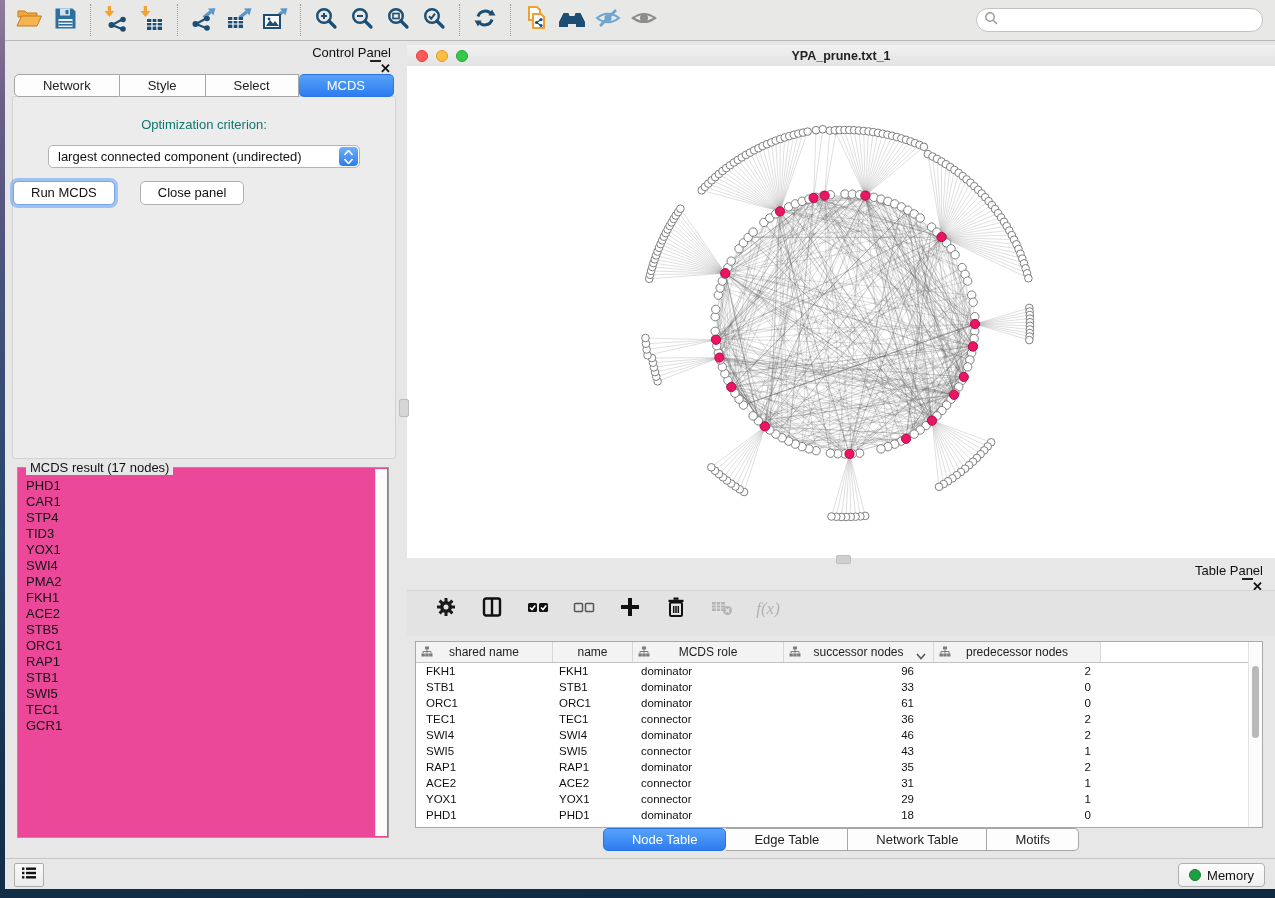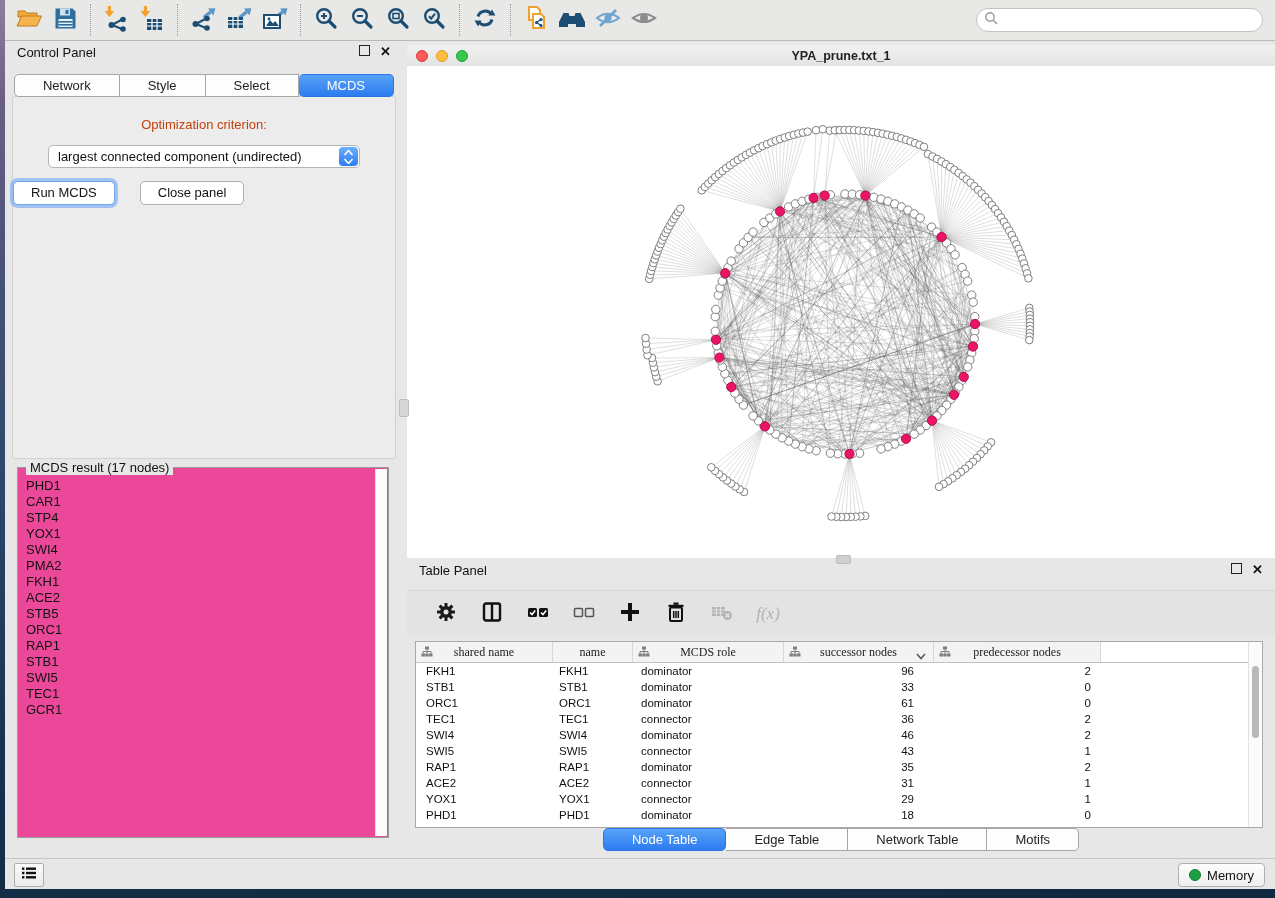--- a/index.html
+++ b/index.html
@@ -12,34 +12,34 @@
   .toolbar{position:absolute;left:0;top:0;right:0;height:41px;background:#e8e8e6;
     border-bottom:1px solid #b9b9b9;display:flex;align-items:center;padding-left:6px;box-sizing:border-box;}
   .tool-btn{width:36px;height:34px;display:flex;align-items:center;justify-content:center;flex:0 0 auto;}
   .tool-sep{width:0;height:32px;border-left:1px dotted #9a9a9a;margin:0 7px;flex:0 0 auto;}
   .search-box{margin-left:auto;margin-right:12px;width:278px;height:22px;border:1px solid #c3c3c3;
     border-radius:12px;background:#fff;display:flex;align-items:center;padding-left:7px;}
   .search-box input{border:none;outline:none;flex:1;font-size:12px;background:transparent;margin-left:5px;}
 
   
   .control-panel{position:absolute;left:0;top:45px;width:398px;bottom:30px;}
-  .panel-header{height:24px;display:flex;align-items:flex-start;padding:0 12px;font-size:13px;color:#111;}
+  .panel-header{height:24px;display:flex;align-items:flex-end;padding:0 12px;font-size:13px;color:#111;flex-direction:column;}
   .panel-header .spacer{flex:1;}
   .float-box{width:9px;height:9px;border:1.5px solid #222;margin-right:10px;}
   .close-x{font-size:13px;font-weight:bold;color:#111;line-height:1;}
   .seg-bar{display:flex;justify-content:center;position:relative;z-index:2;}
   .seg{border:1px solid #a6a6a6;border-left-width:0;background:#fdfdfd;font-size:13px;color:#222;
     padding:3px 28px;line-height:15px;}
   .seg:first-child{border-left-width:1px;border-radius:5px 0 0 5px;}
   .seg:last-child{border-radius:0 5px 5px 0;}
   .seg.active{background:linear-gradient(#58a2f8,#2c7cf0);color:#fff;border-color:#2c74e0;border-radius:5px;}
   .cp-tabs{margin-top:5px;}
   .inner-panel{position:absolute;left:7px;right:7px;top:51px;height:361px;background:#ececec;
     border:1px solid #d2d2d2;border-radius:3px;}
-  .opt-label{text-align:center;font-size:13px;color:#c2410c;margin-top:20px;}
+  .opt-label{text-align:center;font-size:13px;color:#0f766e;margin-top:20px;}
   .select-box{position:relative;margin:13px auto 0;width:312px;height:23px;background:#fff;
     border:1px solid #b4b4b4;border-radius:5px;box-sizing:border-box;display:flex;align-items:center;
     font-size:13px;color:#111;padding-left:9px;}
   .select-stepper{position:absolute;right:1px;top:1px;bottom:1px;width:19px;border-radius:4px;
     background:linear-gradient(#6cb0fc,#2d7bf0);display:flex;flex-direction:column;align-items:center;justify-content:center;gap:2px;}
   .btn-row{display:flex;justify-content:flex-start;gap:25px;margin-top:13px;}
   .btn{background:#fff;border:1px solid #b0b0b0;border-radius:5px;font-size:13px;color:#111;
     padding:3px 17px;line-height:16px;}
   .btn.focused{box-shadow:0 0 0 3px rgba(110,165,245,.6);border-color:#74a7ea;}
   .mcds-result{position:absolute;left:12px;width:372px;top:422px;height:371px;border:1px solid #9b9b9b;
@@ -60,28 +60,28 @@
   .net-title{position:absolute;left:0;right:0;text-align:center;font-size:12.5px;font-weight:600;color:#222;}
   .net-canvas{position:absolute;left:0;right:0;top:21px;bottom:0;background:#fff;}
   .v-split-handle{position:absolute;left:394px;top:399px;width:8px;height:16px;background:#d6d6d6;
     border:1px solid #bdbdbd;border-radius:2px;}
   .h-split-handle{position:absolute;left:831px;top:555px;width:13px;height:7px;background:#cfcfcf;
     border:1px solid #bdbdbd;border-radius:2px;}
 
   
   .table-panel{position:absolute;left:402px;top:563px;right:0;height:295px;}
   .tp-toolbar{position:absolute;left:0;right:0;top:27px;height:45px;background:#e3e3e3;
-    border-top:1px solid #d5d5d5;display:flex;align-items:center;padding-left:20px;gap:8px;}
+    border-top:1px solid #d5d5d5;display:flex;align-items:flex-start;padding-left:20px;gap:8px;}
   .tp-tool{width:38px;height:36px;display:flex;align-items:center;justify-content:center;flex:0 0 auto;}
   .fx{font-family:"Liberation Serif",serif;font-style:italic;color:#b2b2b2;font-size:17px;}
   .tp-table{position:absolute;left:8px;right:12px;top:78px;height:187px;background:#fff;
     border:1px solid #a9a9a9;box-sizing:border-box;overflow:hidden;}
   .t-head{display:flex;height:20px;border-bottom:1px solid #c2c2c2;font-size:12px;color:#222;}
   .t-hcell{position:relative;display:flex;align-items:center;justify-content:center;
-    background:#f3f3f3;border-right:1px solid #d8d8d8;box-sizing:border-box;font-family:Liberation Serif, serif;}
+    background:#f3f3f3;border-right:1px solid #d8d8d8;box-sizing:border-box;}
   .t-hcell .h-icon{position:absolute;left:5px;top:4px;}
   .t-hcell .h-chev{position:absolute;right:7px;top:7px;}
   .t-row{display:flex;height:16px;font-size:11.5px;color:#111;align-items:center;}
   .t-cell{box-sizing:border-box;overflow:hidden;white-space:nowrap;}
   .c0{width:137px;padding-left:10px;}
   .c1{width:80px;padding-left:6px;}
   .c2{width:151px;padding-left:8px;}
   .c3{width:150px;text-align:right;padding-right:20px;}
   .c4{width:167px;text-align:right;padding-right:10px;align-items:center;}
   .t-scroll{position:absolute;top:0;right:0;bottom:0;width:13px;background:#fbfbfb;border-left:1px solid #e2e2e2;}
@@ -285,20 +285,21 @@
         <button class="btn focused">Run MCDS</button>
         <button class="btn">Close panel</button>
       </div>
     </div>
     <div class="mcds-result">
       <div class="mcds-legend">MCDS result (17 nodes)</div>
       <div class="mcds-list">
         <div>PHD1</div>
         <div>CAR1</div>
         <div>STP4</div>
+        <div>TID3</div>
         <div>YOX1</div>
         <div>SWI4</div>
         <div>PMA2</div>
         <div>FKH1</div>
         <div>ACE2</div>
         <div>STB5</div>
         <div>ORC1</div>
         <div>RAP1</div>
         <div>STB1</div>
         <div>SWI5</div>

